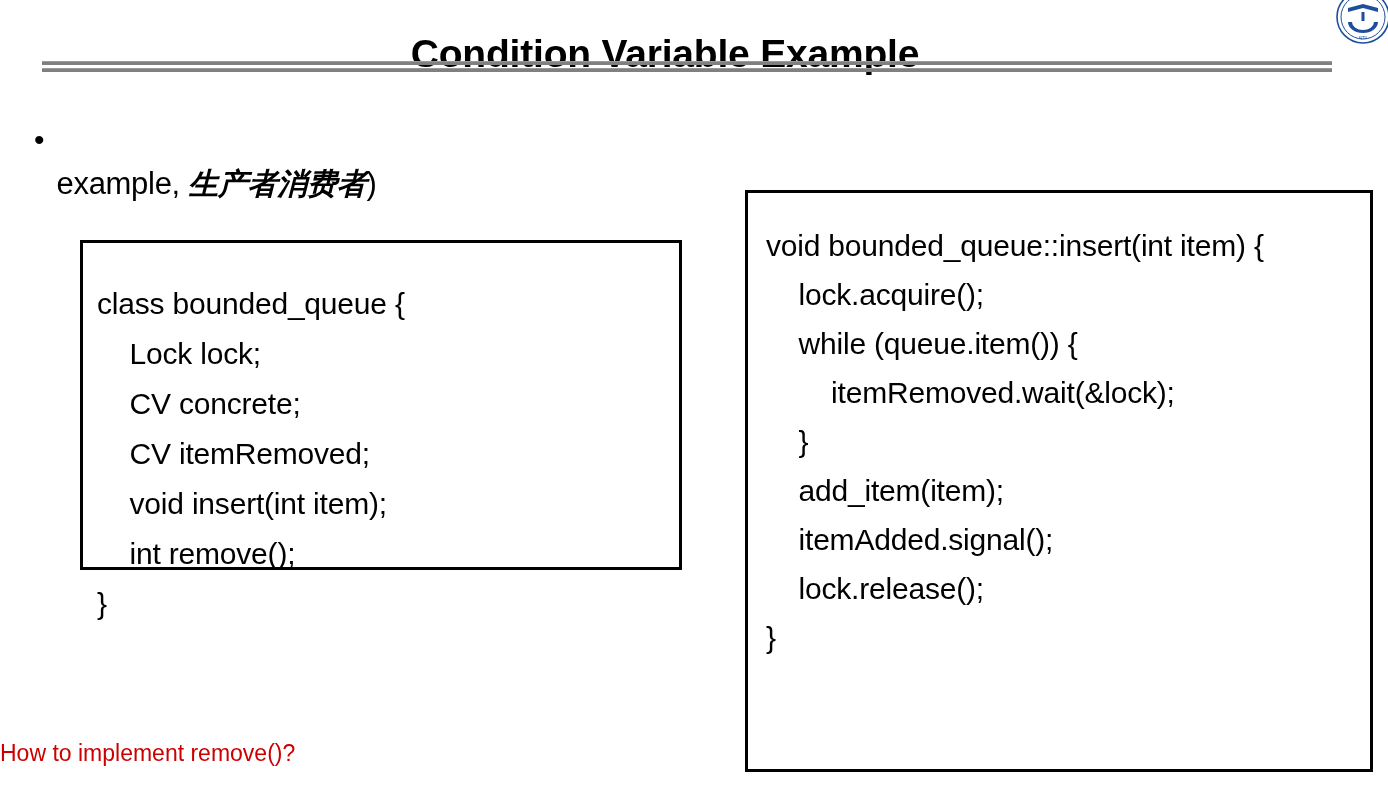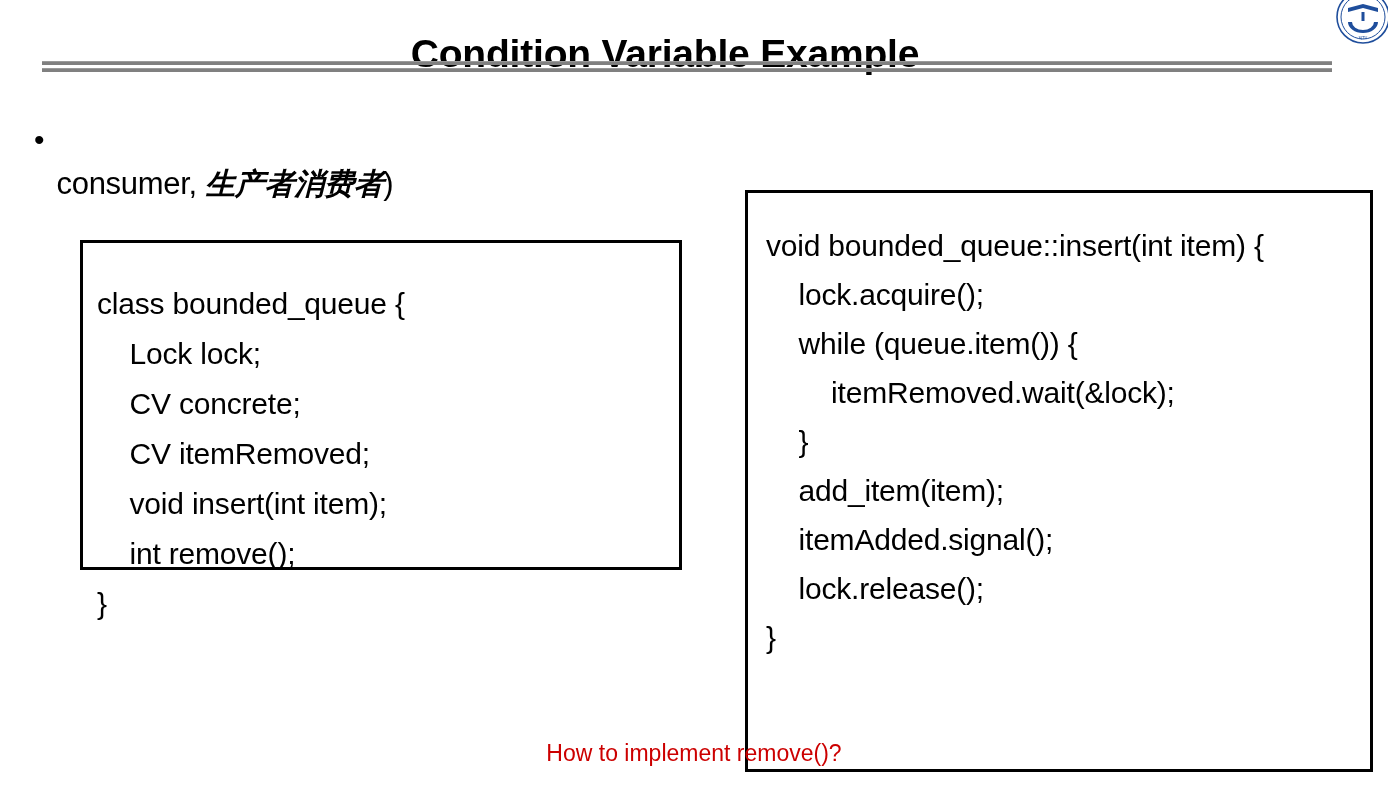--- a/index.html
+++ b/index.html
@@ -119,21 +119,21 @@
     letter-spacing: -0.2px;
   }
   #code-box-right .code-line { line-height: 49px; }
 
   
   #caption {
     position: absolute;
     left: 0;
     top: 738px;
     width: 1388px;
-    text-align: center;
+    text-align: left;
     font-size: 23px;
     line-height: 30px;
     color: #cc0000;
     white-space: nowrap;
   }
 </style>
 </head>
 <body>
 
 <div id="slide-title">Condition Variable Example</div>
@@ -153,21 +153,21 @@
     <text x="29" y="51" font-size="4" fill="#1f4e9c" text-anchor="middle" font-family="DejaVu Sans, sans-serif">SJTU</text>
   </svg>
 </div>
 
 <div id="bullet-block">
   <div class="bullet-row">
     <span class="bullet-dot">•</span>
   </div>
   <div class="bullet-row">
     <span class="bullet-dot" style="visibility:hidden">•</span>
-    <span class="bullet-text"><span>consumer, </span><span class="cjk">生产者消费者</span><span>)</span></span>
+    <span class="bullet-text"><span>example, </span><span class="cjk">生产者消费者</span><span>)</span></span>
   </div>
 </div>
 
 <div id="code-box-left" class="code-box">
   <div class="code-line">class bounded_queue {</div>
   <div class="code-line">    Lock lock;</div>
   <div class="code-line">    CV concrete;</div>
   <div class="code-line">    CV itemRemoved;</div>
   <div class="code-line">    void insert(int item);</div>
   <div class="code-line">    int remove();</div>

